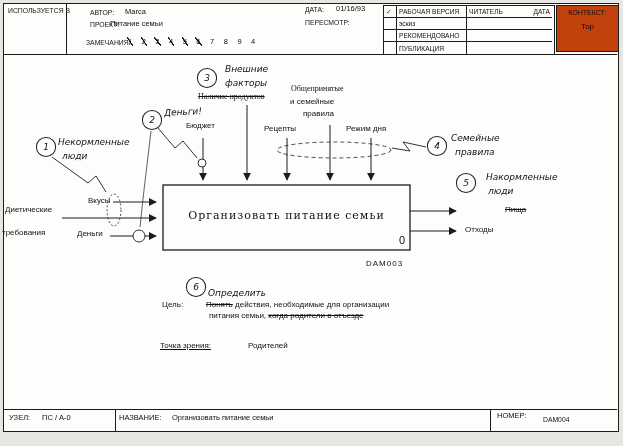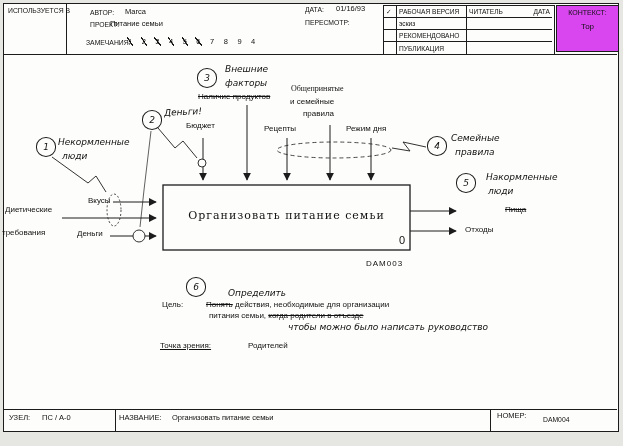--- a/index.html
+++ b/index.html
@@ -23,21 +23,21 @@
             font-size:11px;letter-spacing:1px;}
   .approv{position:absolute;left:383px;top:5px;width:170px;height:48px;border:1px solid #1c1c1c;
           display:grid;grid-template-columns:13px 70px 85px;grid-template-rows:12px 12px 12px 12px;
           font-size:6.6px;background:#fdfdfb;}
   .ap-c{border-right:1px solid #1c1c1c;border-bottom:1px solid #1c1c1c;display:flex;
         align-items:center;padding:0 2px;overflow:hidden;}
   .ap-c.lastrow{border-bottom:none;}
   .ap-c.lastcol{border-right:none;}
   .ap-reader{justify-content:space-between;}
   .ctx{position:absolute;left:556px;top:5px;width:61px;height:45px;border:1px solid #1c1c1c;
-       text-align:center;font-size:7px;background:#d946ef;}
+       text-align:center;font-size:7px;background:#c2410c;}
   .notes{position:absolute;left:127px;top:37px;display:flex;gap:7.5px;font-size:7.5px;}
   .notes span{padding:0 1px;}
   svg{position:absolute;left:0;top:0;z-index:2;}
   .lbl,.circle,.boxtitle{z-index:4;}
 </style>
 </head>
 <body>
 
 <div class="page">
   <div class="sheet"></div>
@@ -129,21 +129,21 @@
   <div class="boxtitle">Организовать питание семьи</div>
   <div class="lbl" style="left:399px;top:234px;font-size:11px;">0</div>
   <div class="lbl" style="left:366px;top:259px;letter-spacing:1px;">DAM003</div>
 
   <div class="lbl" style="left:76px;top:196px;margin-left:12px;">Вкусы</div>
   <div class="lbl" style="left:5px;top:205px;">Диетические</div>
   <div class="lbl" style="left:2px;top:228px;">требования</div>
   <div class="lbl" style="left:77px;top:229px;">Деньги</div>
 
   <div class="lbl" style="left:186px;top:121px;">Бюджет</div>
-  <div class="lbl struck" style="left:198px;top:92px;">Наличие продуктов</div>
+  <div class="lbl struck" style="left:198px;top:92px;font-family:Liberation Serif, serif;">Наличие продуктов</div>
   <div class="lbl" style="left:264px;top:124px;">Рецепты</div>
   <div class="lbl" style="left:291px;top:84px;font-family:Liberation Serif, serif;">Общепринятые</div>
   <div class="lbl" style="left:290px;top:97px;">и семейные</div>
   <div class="lbl" style="left:303px;top:109px;">правила</div>
   <div class="lbl" style="left:346px;top:124px;">Режим дня</div>
 
   <div class="lbl struck" style="left:463px;top:205px;padding-left:42px;">Пища</div>
   <div class="lbl" style="left:465px;top:225px;">Отходы</div>
 
   <div class="circle" style="left:36px;top:137px;">1</div>
@@ -159,32 +159,31 @@
 
   <div class="circle" style="left:427px;top:136px;">4</div>
   <div class="lbl hand" style="left:451px;top:133px;">Семейные</div>
   <div class="lbl hand" style="left:455px;top:147px;">правила</div>
 
   <div class="circle" style="left:456px;top:173px;">5</div>
   <div class="lbl hand" style="left:486px;top:172px;">Накормленные</div>
   <div class="lbl hand" style="left:488px;top:186px;">люди</div>
 
   <div class="circle" style="left:186px;top:277px;">6</div>
-  <div class="lbl hand" style="left:208px;top:288px;margin-left:20px;">Определить</div>
+  <div class="lbl hand" style="left:208px;top:288px;">Определить</div>
 
   <div class="lbl" style="left:162px;top:300px;">Цель:</div>
   <div class="lbl" style="left:206px;top:300px;">
     <span class="struck">Понять</span>
     <span>действия, необходимые для организации</span>
   </div>
   <div class="lbl" style="left:209px;top:311px;">
     <span>питания семьи,</span>
     <span class="struck">когда родители в отъезде</span>
   </div>
-  <div class="lbl hand" style="left:288px;top:322px;">чтобы можно было написать руководство</div>
   <div class="lbl underl" style="left:160px;top:341px;">Точка зрения:</div>
   <div class="lbl" style="left:248px;top:341px;">Родителей</div>
 
   <div class="ln" style="left:4px;top:409px;width:613px;height:1px;"></div>
   <div class="ln" style="left:115px;top:409px;width:1px;height:22px;"></div>
   <div class="ln" style="left:490px;top:409px;width:1px;height:22px;"></div>
 
   <div class="lbl md" style="left:9px;top:414px;">УЗЕЛ:</div>
   <div class="lbl md" style="left:42px;top:414px;">ПС / А-0</div>
   <div class="lbl md" style="left:119px;top:414px;">НАЗВАНИЕ:</div>

